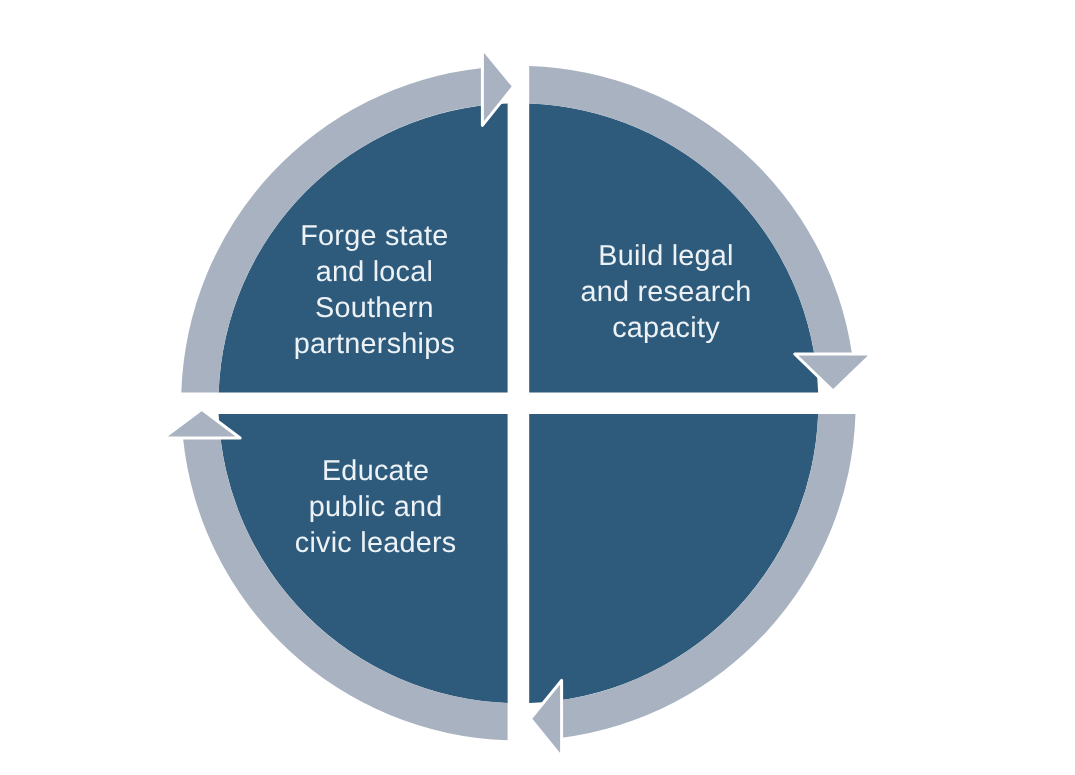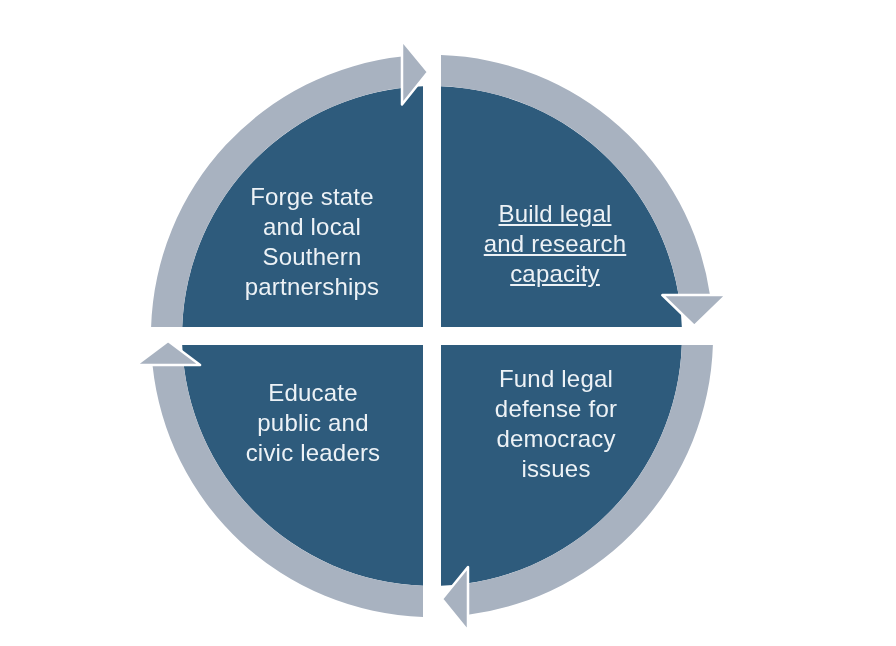--- a/index.html
+++ b/index.html
@@ -52,26 +52,22 @@
     <path class="arrow-head" d="M 662.3 283 L 726.3 283 L 694.3 314 Z" fill="#A8B2C0"></path>
     <path class="arrow-head" d="M 468 555 L 468 619 L 442 587 Z" fill="#A8B2C0"></path>
     <path class="arrow-head" d="M 136.1 353 L 200.1 353 L 168.1 329 Z" fill="#A8B2C0"></path>
   </svg>
 
   <div class="label" style="left:312px; top:230px;">Forge state
 and local
 Southern
 partnerships</div>
 
-  <div class="label" style="left:555px; top:232px;text-decoration:underline;">Build legal
+  <div class="label" style="left:555px; top:232px;">Build legal
 and research
 capacity</div>
 
-  <div class="label" style="left:556px; top:412px;">Fund legal
-defense for
-democracy
-issues</div>
 
   <div class="label" style="left:313px; top:411px;">Educate
 public and
 civic leaders</div>
 
 </div>
 
 </body></html>

